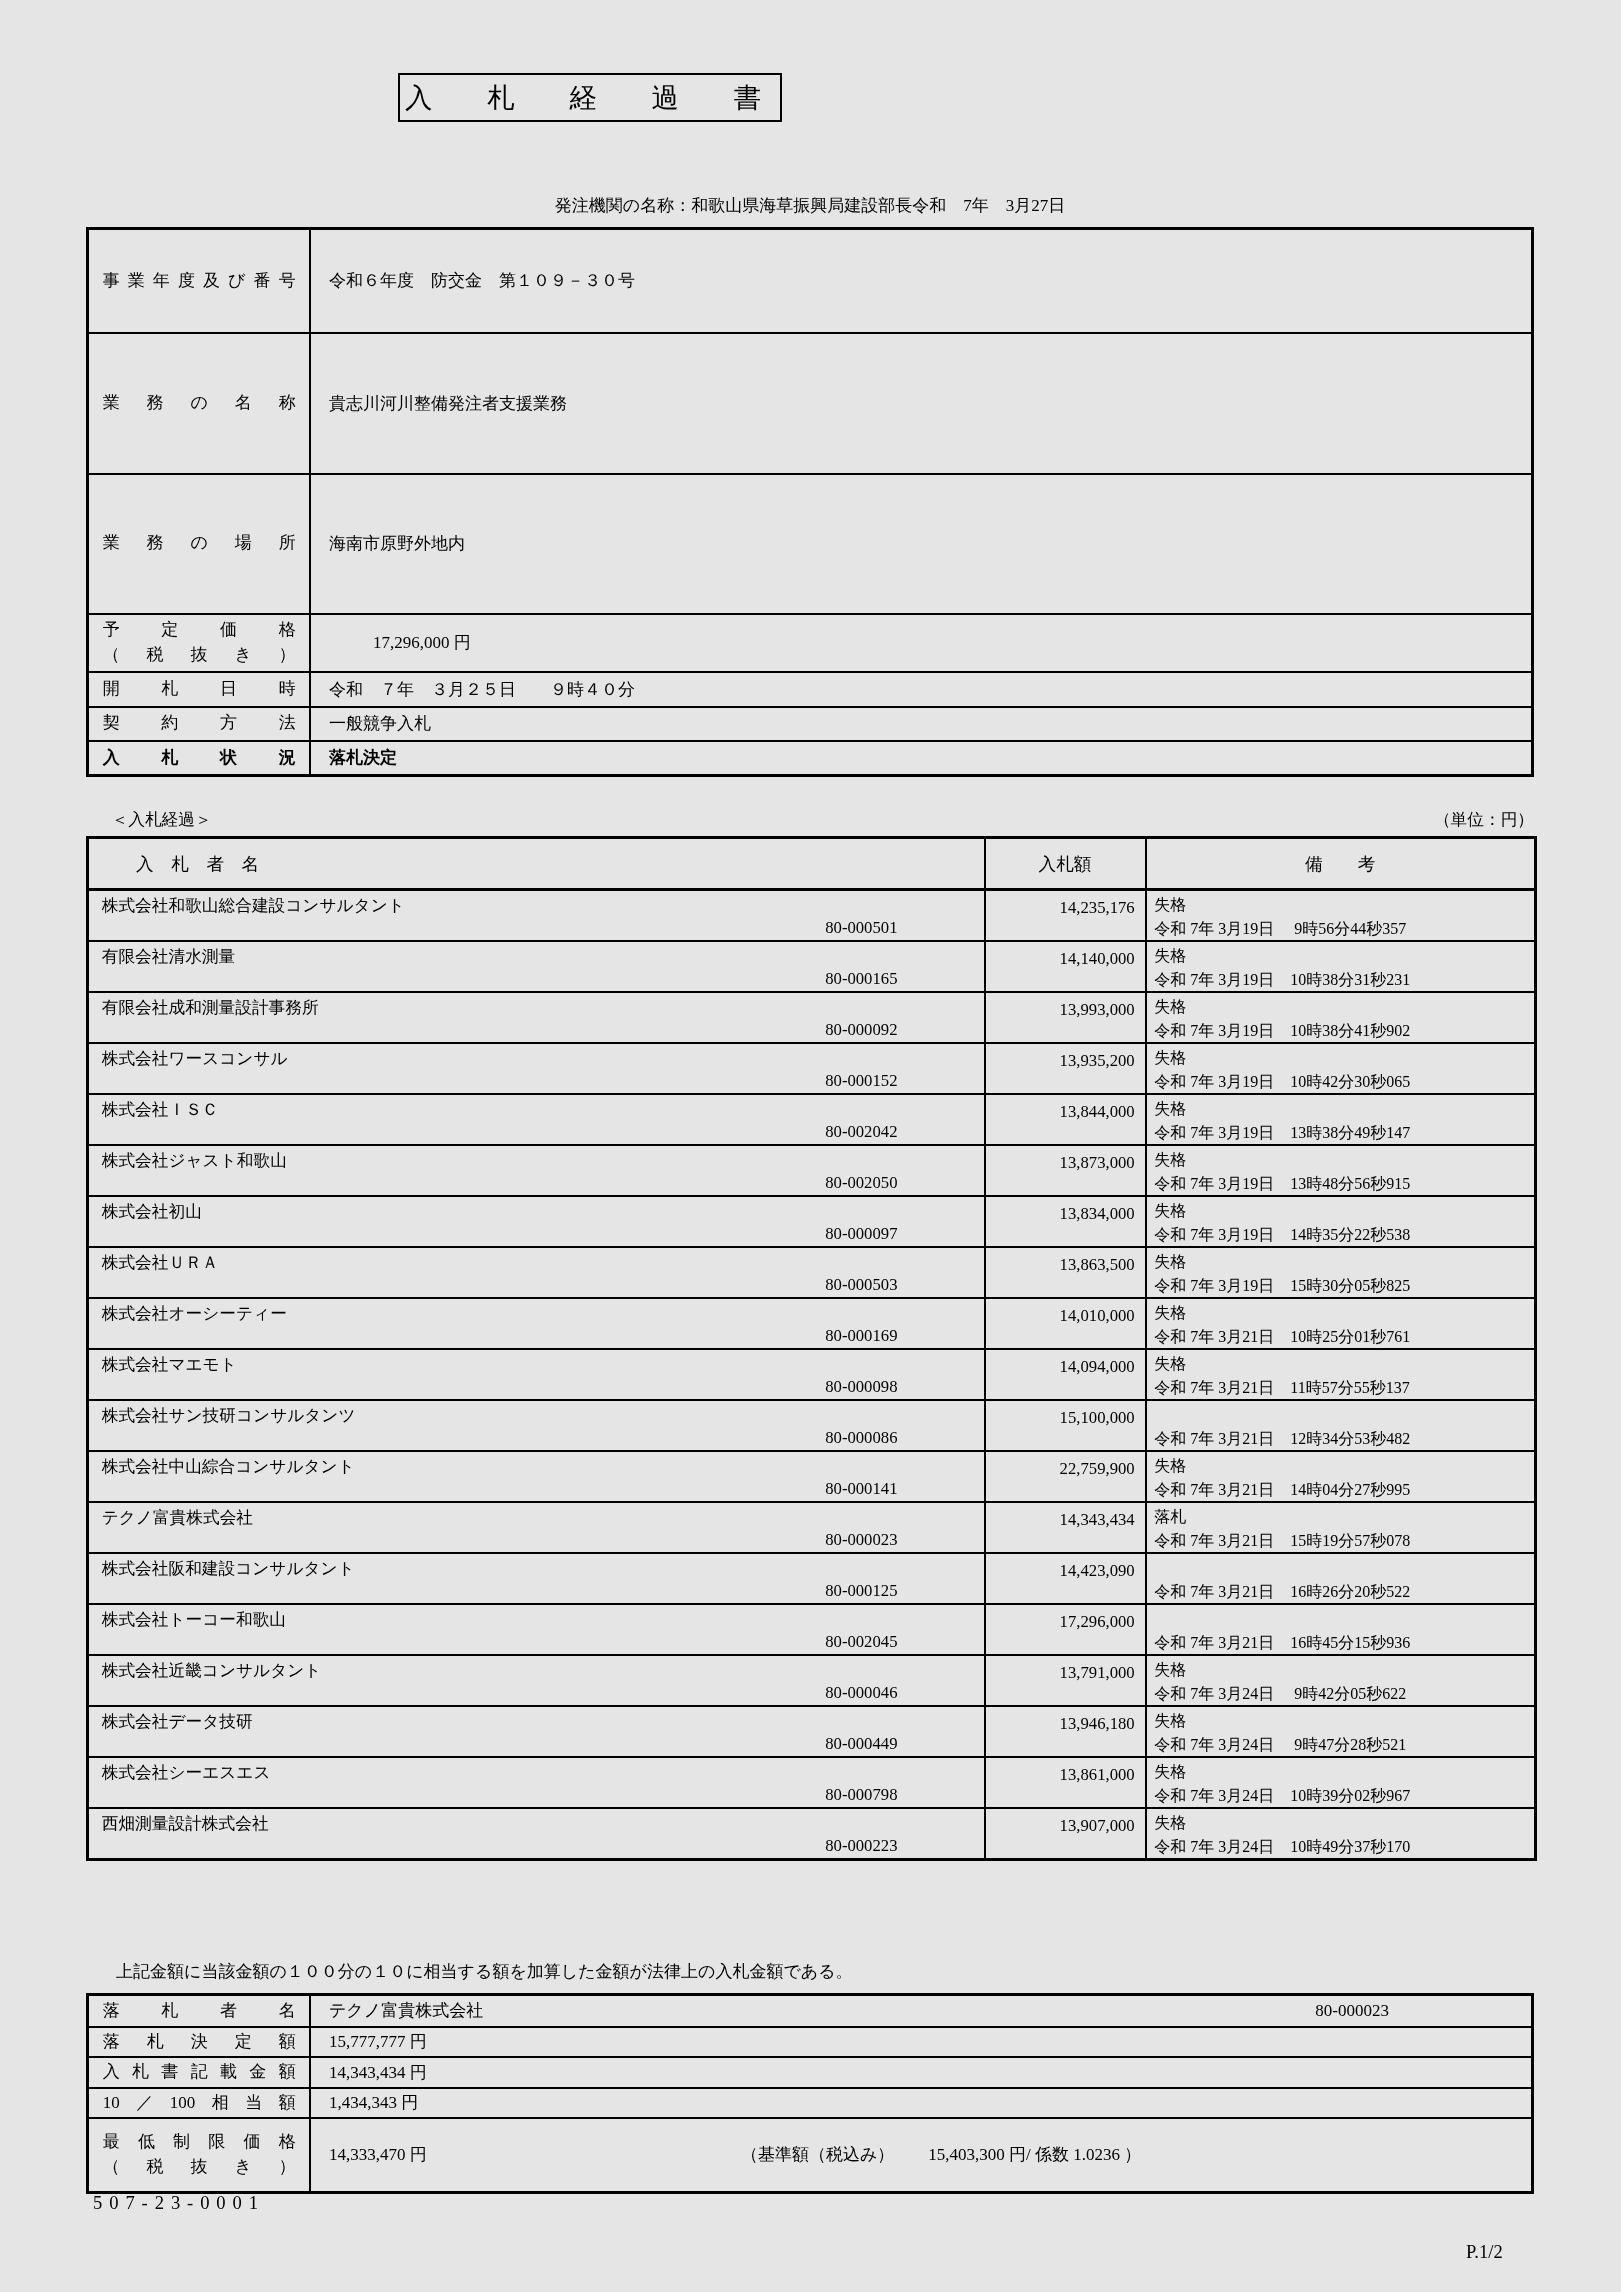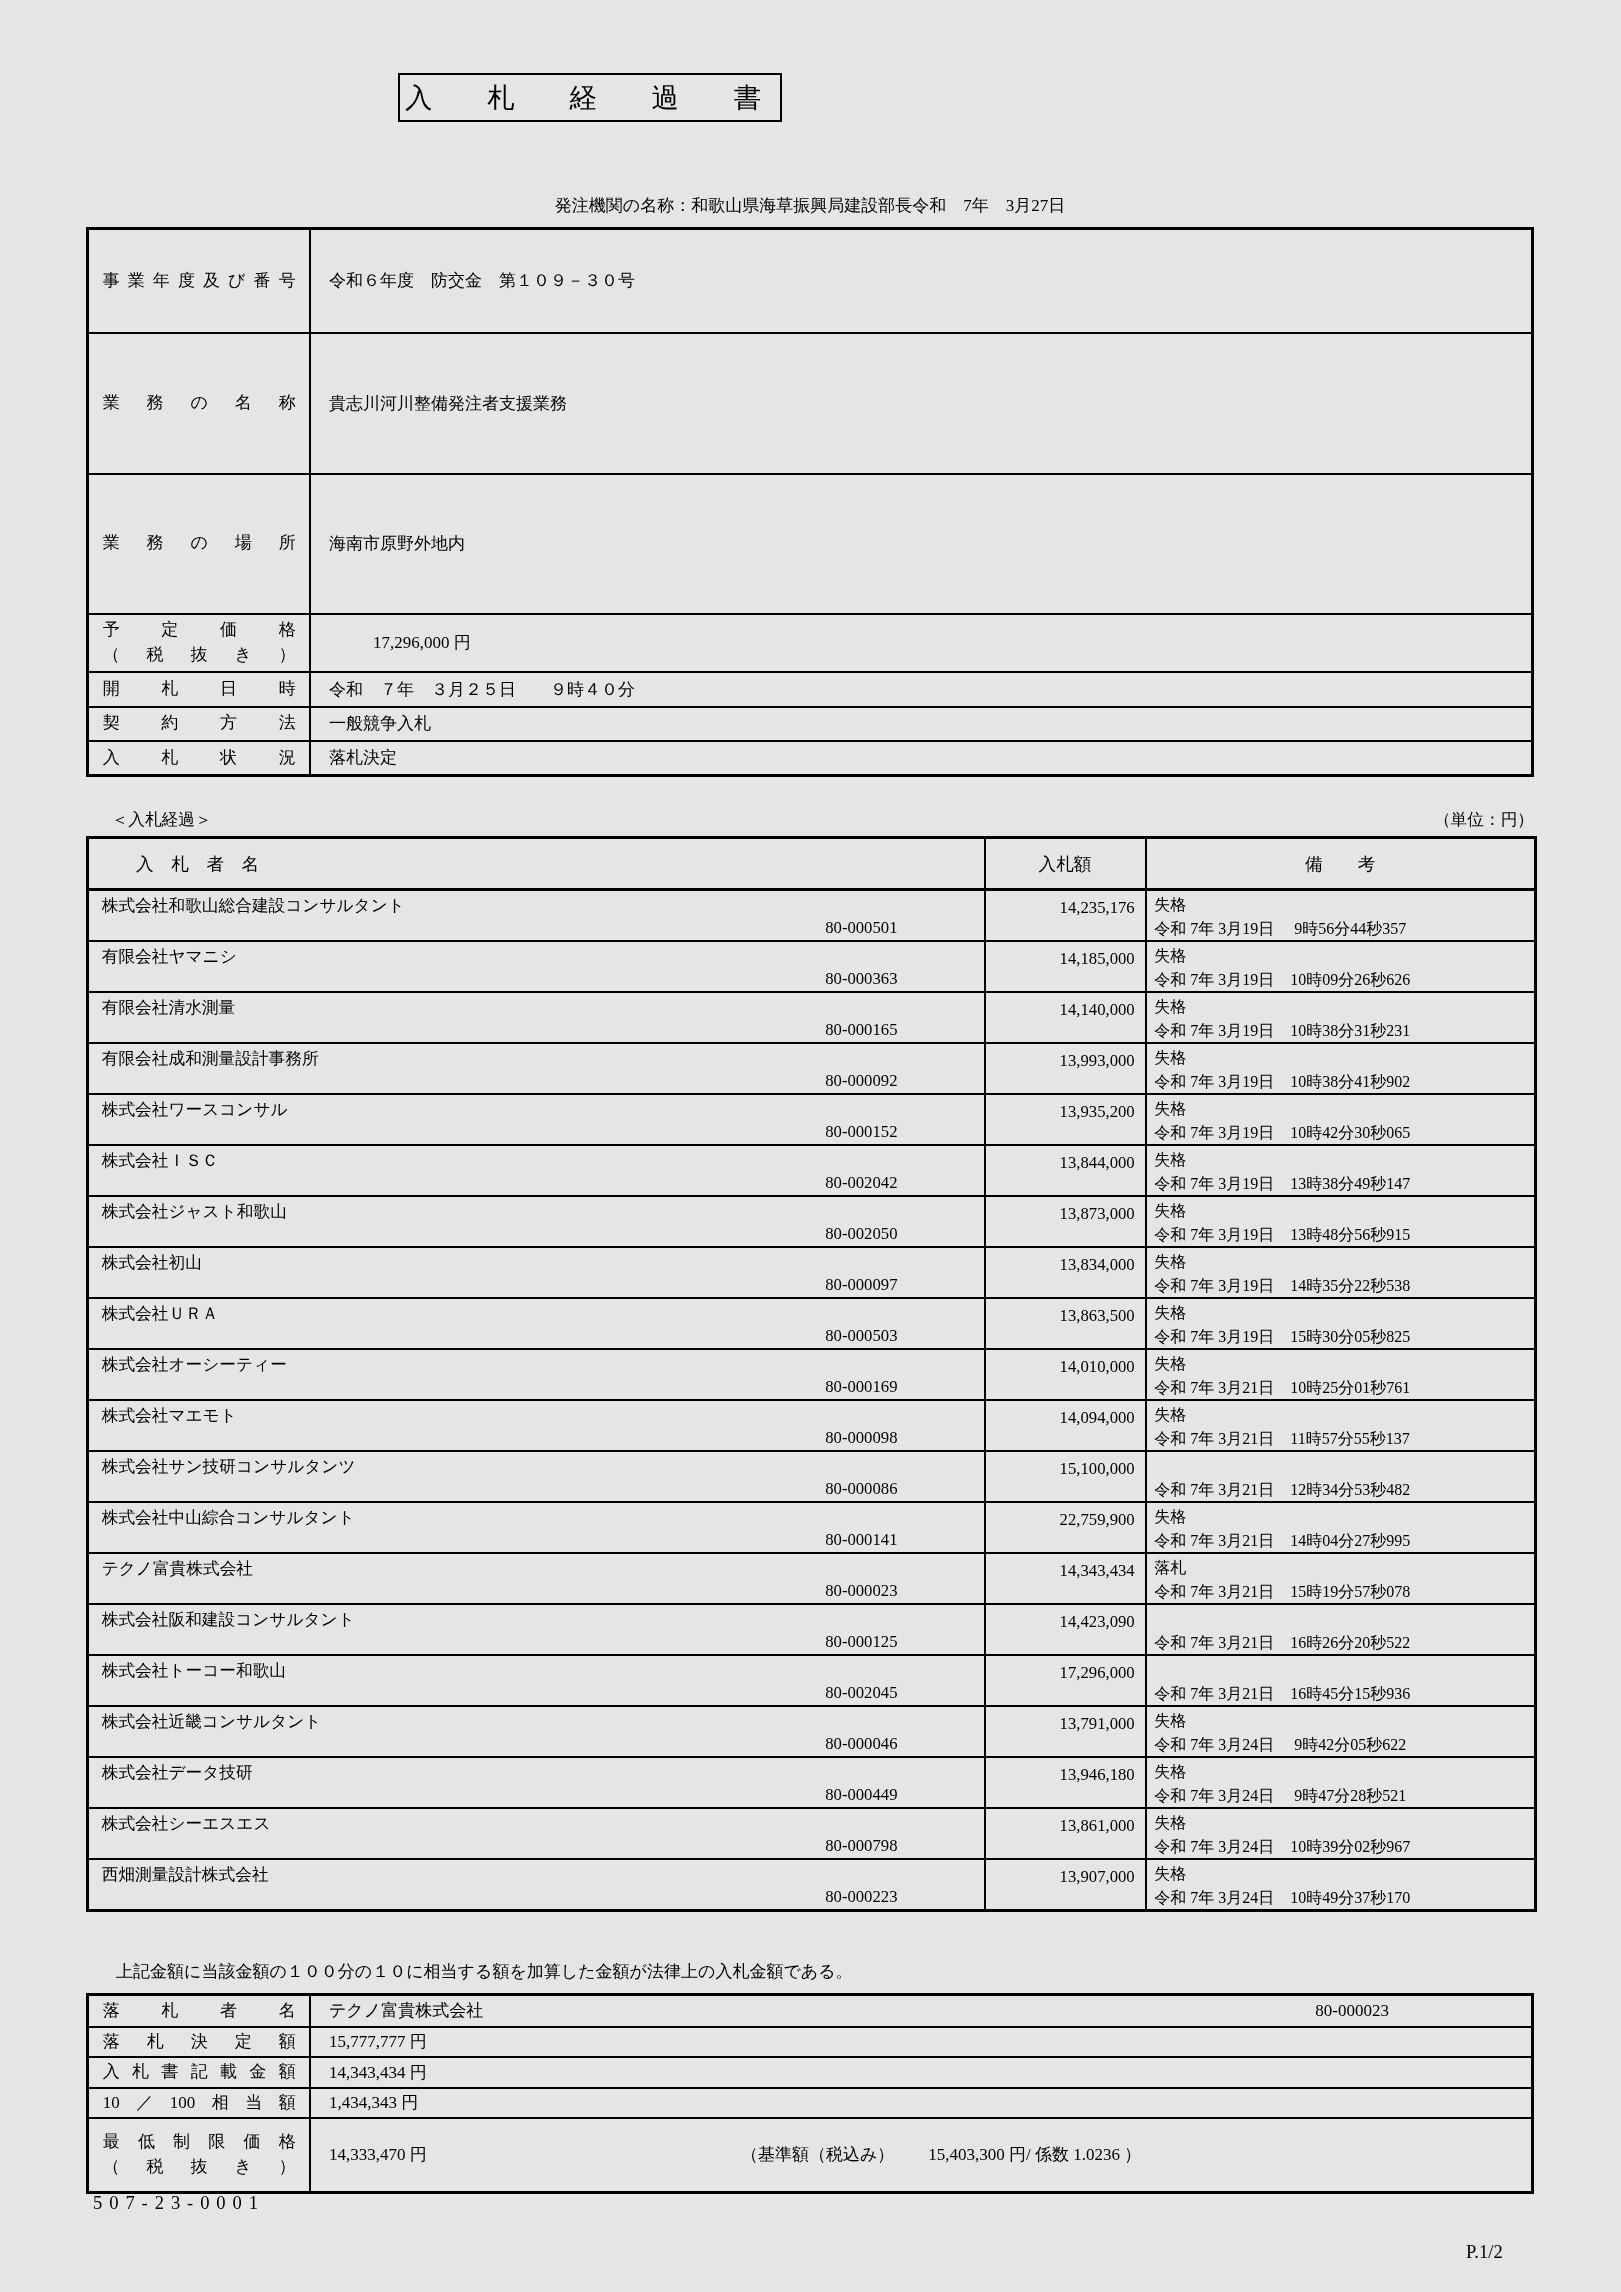--- a/index.html
+++ b/index.html
@@ -36,21 +36,21 @@
     text-align:justify;text-align-last:justify;text-justify:inter-character;
     font-size:17px;line-height:24.5px;
   }
   .info-table .value-cell{padding-left:17.6px;font-size:17px;}
   .info-table tr:nth-child(1){height:104px;}
   .info-table tr:nth-child(2){height:141px;}
   .info-table tr:nth-child(3){height:140px;}
   .info-table tr:nth-child(4){height:56px;}
   .info-table tr:nth-child(5){height:29px;}
   .info-table tr:nth-child(6){height:29px;}
-  .info-table tr:nth-child(7){height:29px;}
+  .info-table tr:nth-child(7){height:29px;font-weight:bold;}
   .info-table tr:nth-child(4) .value-text{padding-left:44px;display:inline-block;}
   .value-text{white-space:pre;}
   
   .section-line{
     position:absolute;top:808px;left:86px;width:1448px;
     display:flex;justify-content:space-between;font-size:16.7px;
   }
   .section-line .heading{padding-left:25.5px;}
   
   .bid-table{position:absolute;top:836px;left:86px;width:1448px;}
@@ -176,31 +176,20 @@
             <div class="bidder-code">80-000501</div>
           </td>
           <td class="amount-cell">14,235,176</td>
           <td class="remark-cell">
             <div class="remark-status">失格</div>
             <div class="remark-datetime">令和 7年 3月19日　 9時56分44秒357</div>
           </td>
         </tr>
         <tr class="bid-row">
           <td class="name-cell">
-            <div class="bidder-name">有限会社ヤマニシ</div>
-            <div class="bidder-code">80-000363</div>
-          </td>
-          <td class="amount-cell">14,185,000</td>
-          <td class="remark-cell">
-            <div class="remark-status">失格</div>
-            <div class="remark-datetime">令和 7年 3月19日　10時09分26秒626</div>
-          </td>
-        </tr>
-        <tr class="bid-row">
-          <td class="name-cell">
             <div class="bidder-name">有限会社清水測量</div>
             <div class="bidder-code">80-000165</div>
           </td>
           <td class="amount-cell">14,140,000</td>
           <td class="remark-cell">
             <div class="remark-status">失格</div>
             <div class="remark-datetime">令和 7年 3月19日　10時38分31秒231</div>
           </td>
         </tr>
         <tr class="bid-row">

